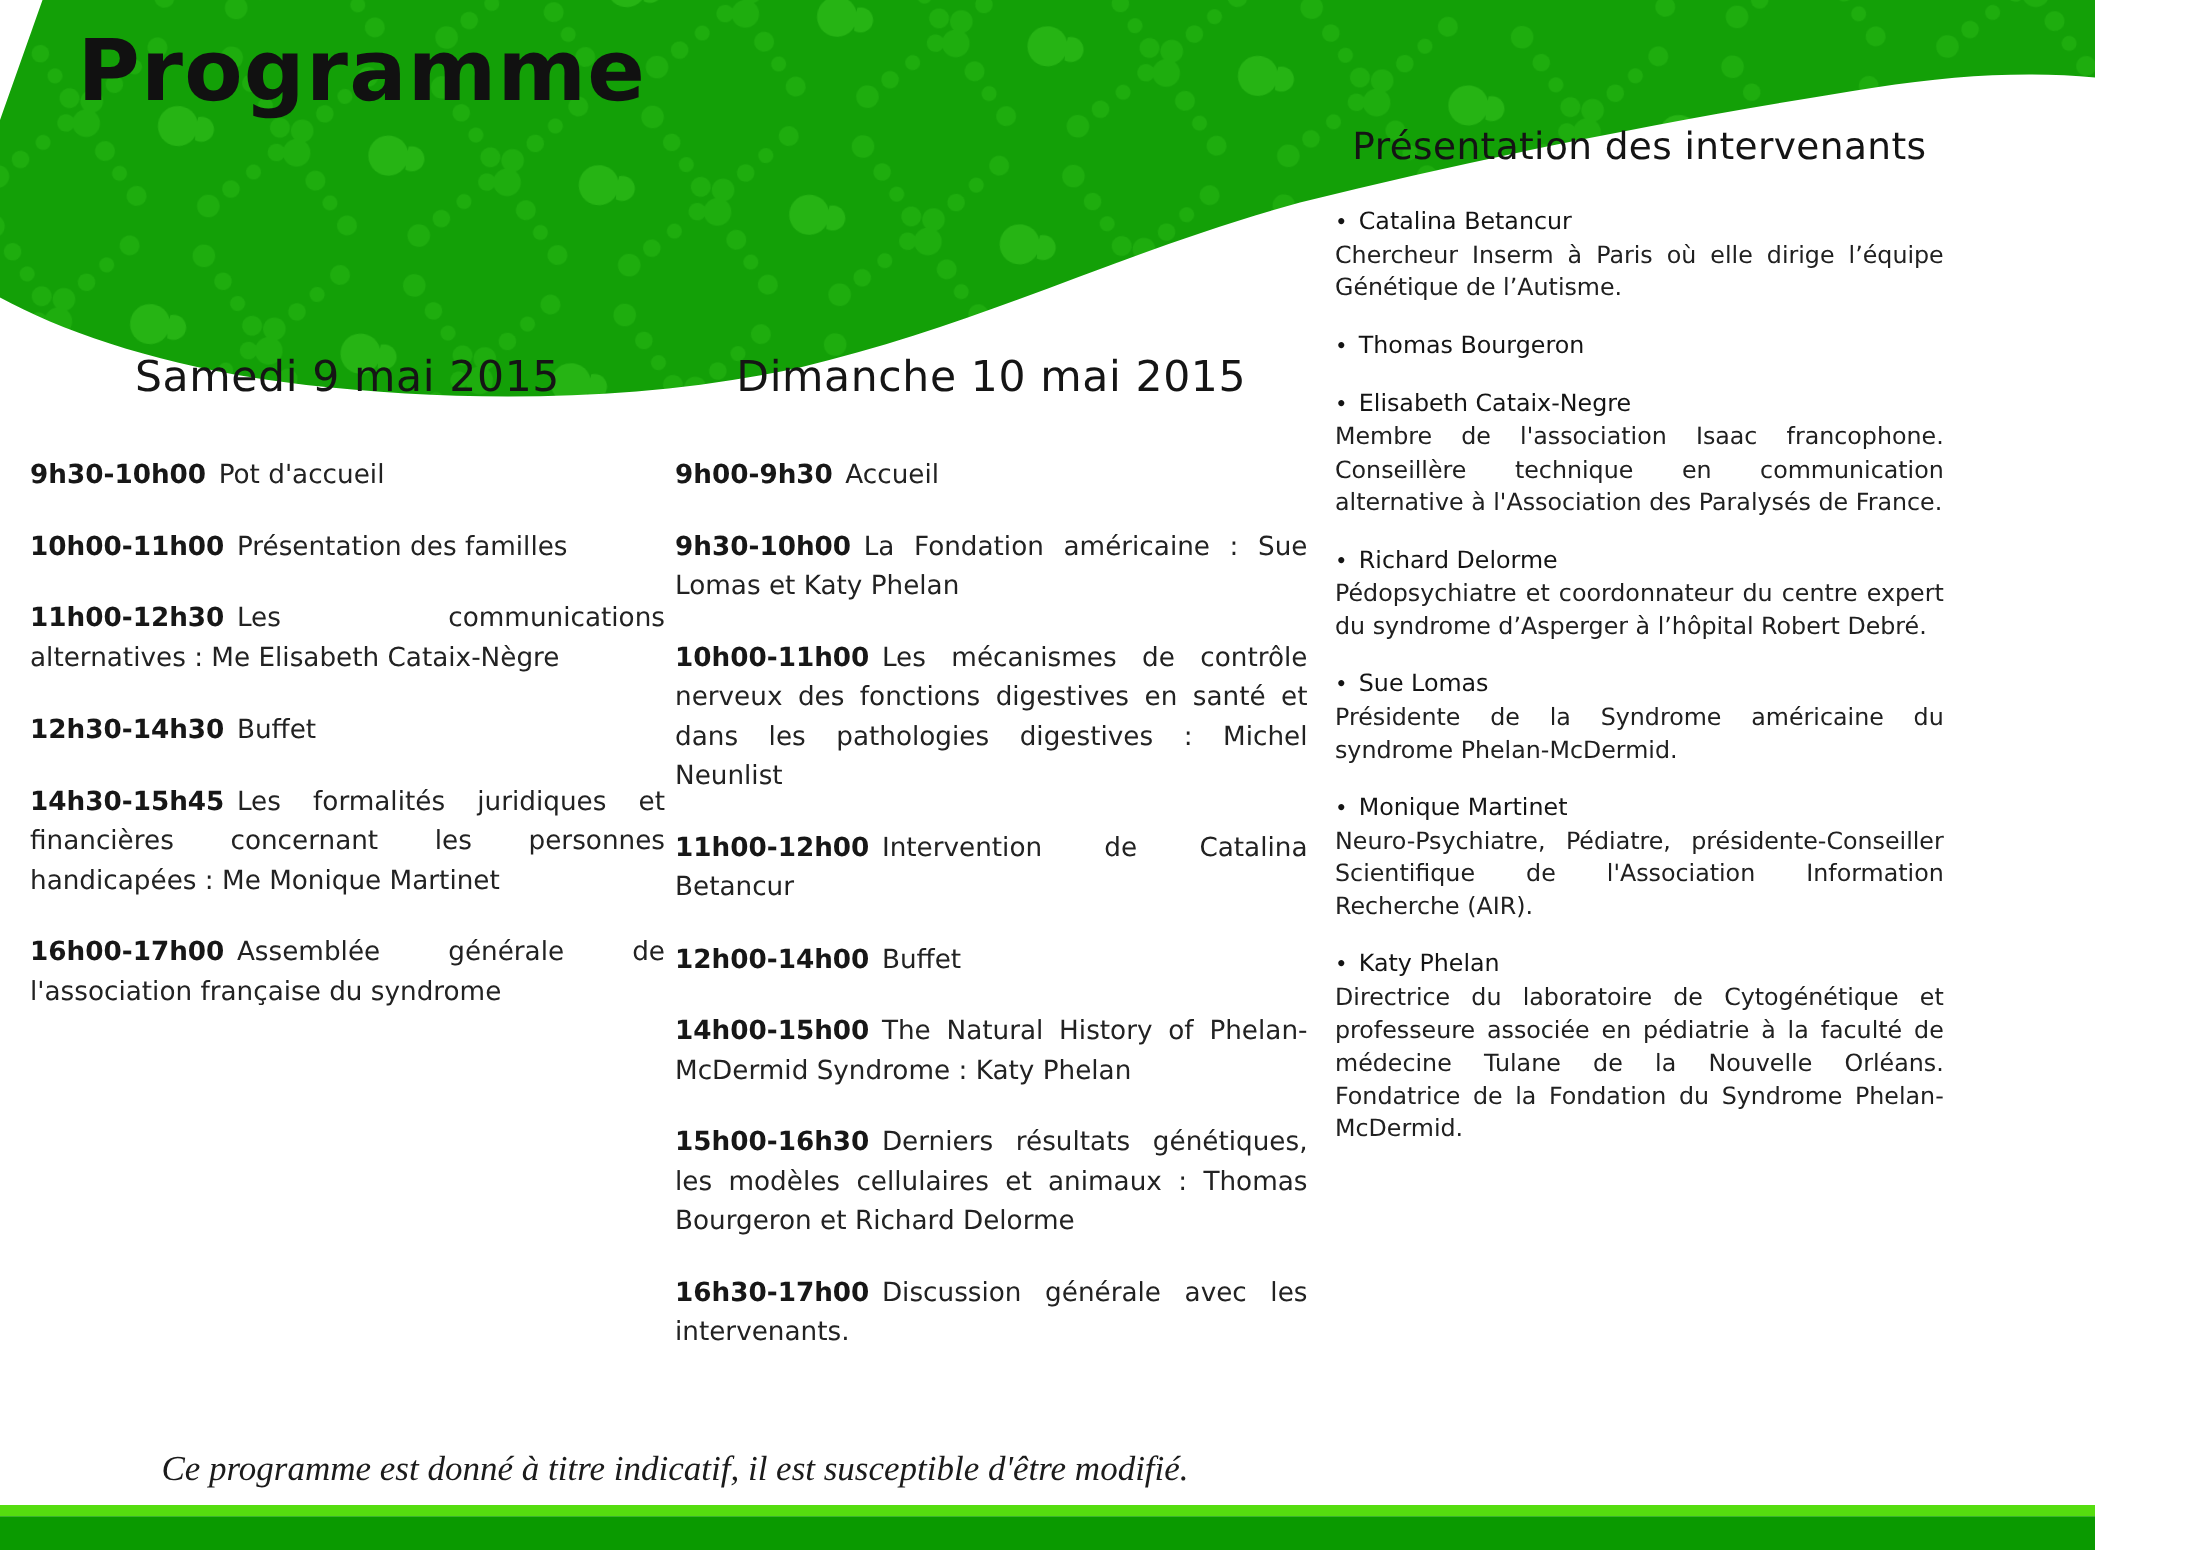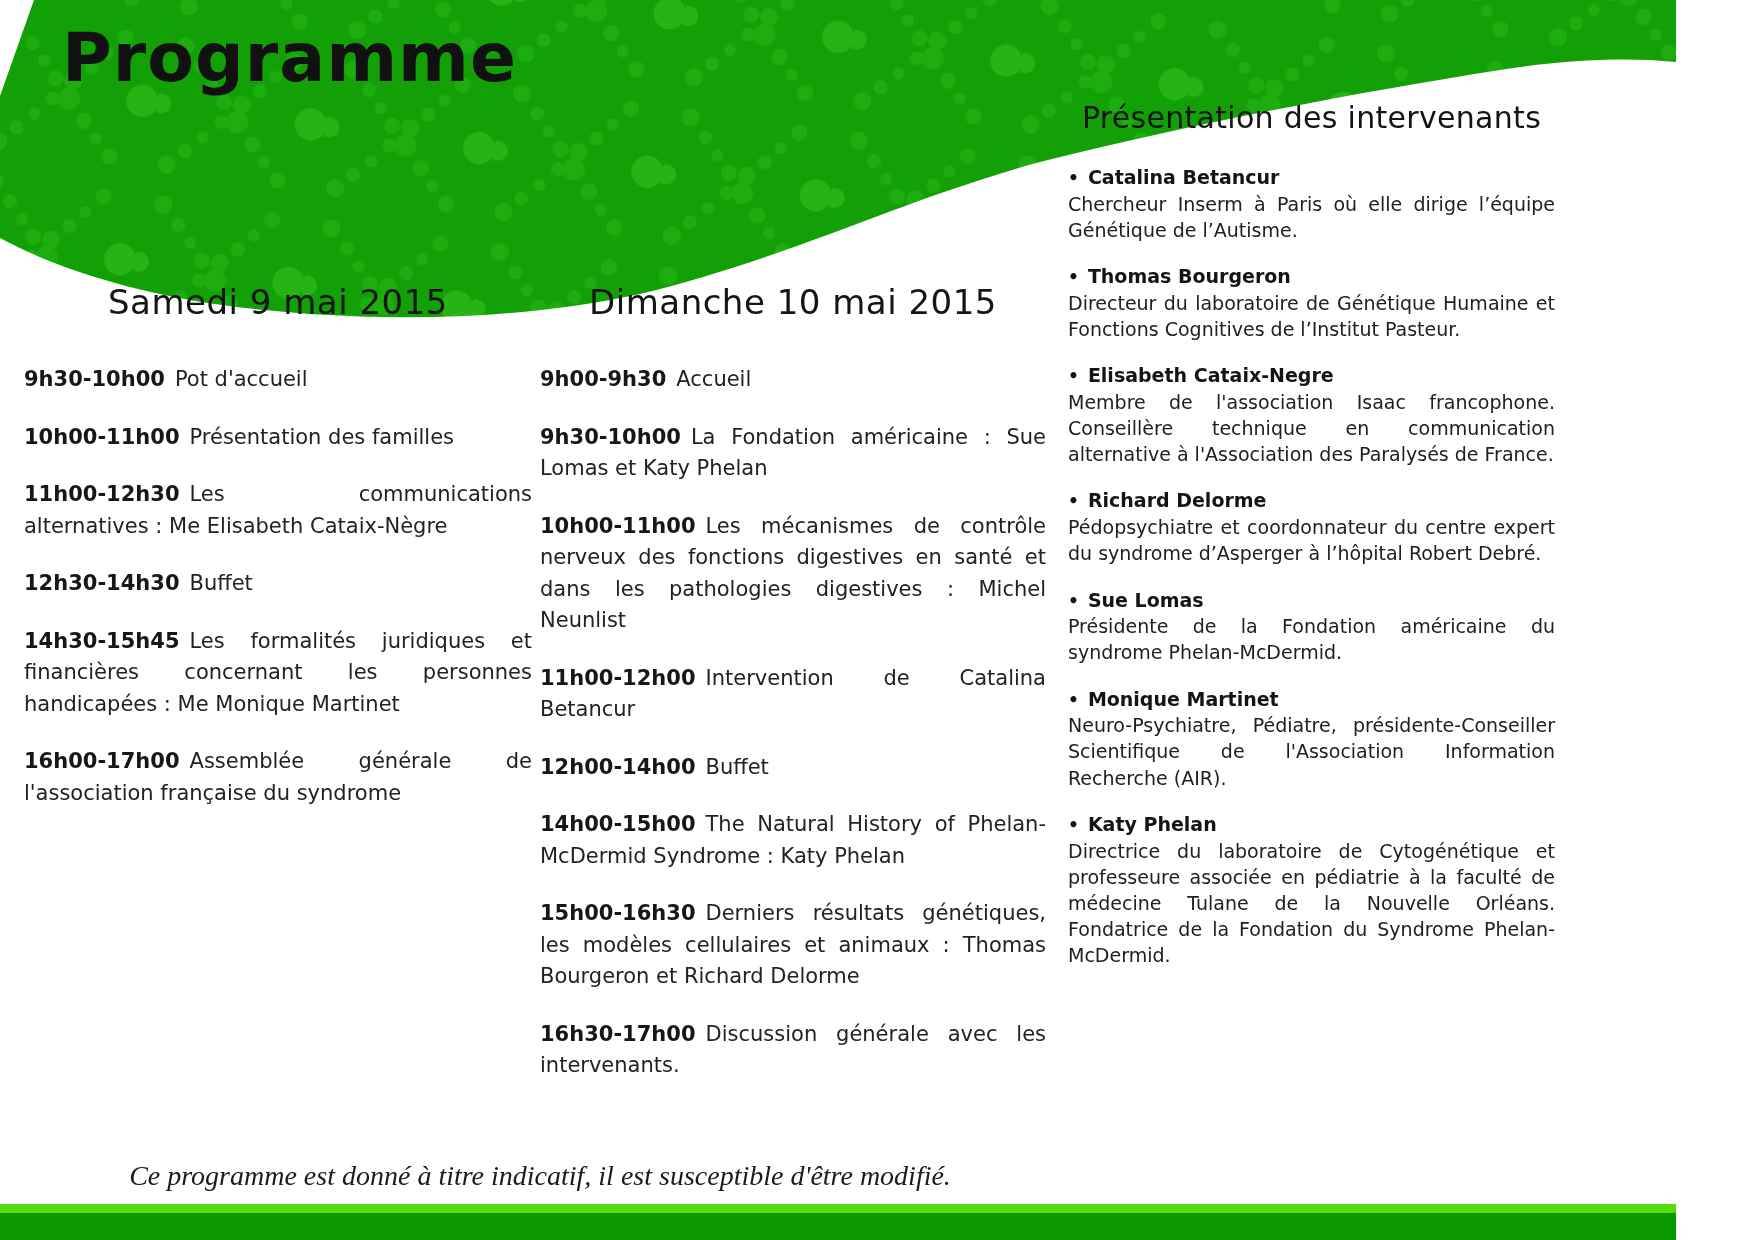--- a/index.html
+++ b/index.html
@@ -42,21 +42,21 @@
     margin-bottom:26px;color:#222;
   }
   .event .time{font-weight:bold;color:#171717;margin-right:10px;white-space:nowrap;}
   
   .col-right{left:1068px;top:100px;width:487px;}
   .panel-title{
     font-size:30px;font-weight:400;color:#141414;text-align:center;
     margin-bottom:30px;letter-spacing:0.3px;
   }
   .speaker{margin-bottom:21px;}
-  .speaker-name{font-size:19px;font-weight:bold;color:#141414;line-height:1.35;}
+  .speaker-name{font-size:19px;font-weight:normal;color:#141414;line-height:1.35;}
   .speaker-name .bullet{margin-right:9px;font-size:17px;}
   .speaker-bio{
     font-size:19px;line-height:1.38;color:#202020;
     text-align:justify;text-align-last:left;
   }
   
   .footer-note{
     position:absolute;left:60px;top:1160px;width:960px;
     text-align:center;
     font-family:"Liberation Serif","DejaVu Serif",serif;
@@ -153,36 +153,35 @@
     <h2 class="panel-title">Présentation des intervenants</h2>
     <div>
 
         <div class="speaker">
           <p class="speaker-name"><span class="bullet">•</span><span>Catalina Betancur</span></p>
           <p class="speaker-bio">Chercheur Inserm à Paris où elle dirige l’équipe Génétique de l’Autisme.</p>
         </div>
 
         <div class="speaker">
           <p class="speaker-name"><span class="bullet">•</span><span>Thomas Bourgeron</span></p>
-          <p class="speaker-bio">Directeur du laboratoire de Génétique Humaine et Fonctions Cognitives de l’Institut Pasteur.</p>
         </div>
 
         <div class="speaker">
           <p class="speaker-name"><span class="bullet">•</span><span>Elisabeth Cataix-Negre</span></p>
           <p class="speaker-bio">Membre de l'association Isaac francophone. Conseillère technique en communication alternative à l'Association des Paralysés de France.</p>
         </div>
 
         <div class="speaker">
           <p class="speaker-name"><span class="bullet">•</span><span>Richard Delorme</span></p>
           <p class="speaker-bio">Pédopsychiatre et coordonnateur du centre expert du syndrome d’Asperger à l’hôpital Robert Debré.</p>
         </div>
 
         <div class="speaker">
           <p class="speaker-name"><span class="bullet">•</span><span>Sue Lomas</span></p>
-          <p class="speaker-bio">Présidente de la Fondation américaine du syndrome Phelan-McDermid.</p>
+          <p class="speaker-bio">Présidente de la Syndrome américaine du syndrome Phelan-McDermid.</p>
         </div>
 
         <div class="speaker">
           <p class="speaker-name"><span class="bullet">•</span><span>Monique Martinet</span></p>
           <p class="speaker-bio">Neuro-Psychiatre, Pédiatre, présidente-Conseiller Scientifique de l'Association Information Recherche (AIR).</p>
         </div>
 
 
         <div class="speaker">
           <p class="speaker-name"><span class="bullet">•</span><span>Katy Phelan</span></p>

